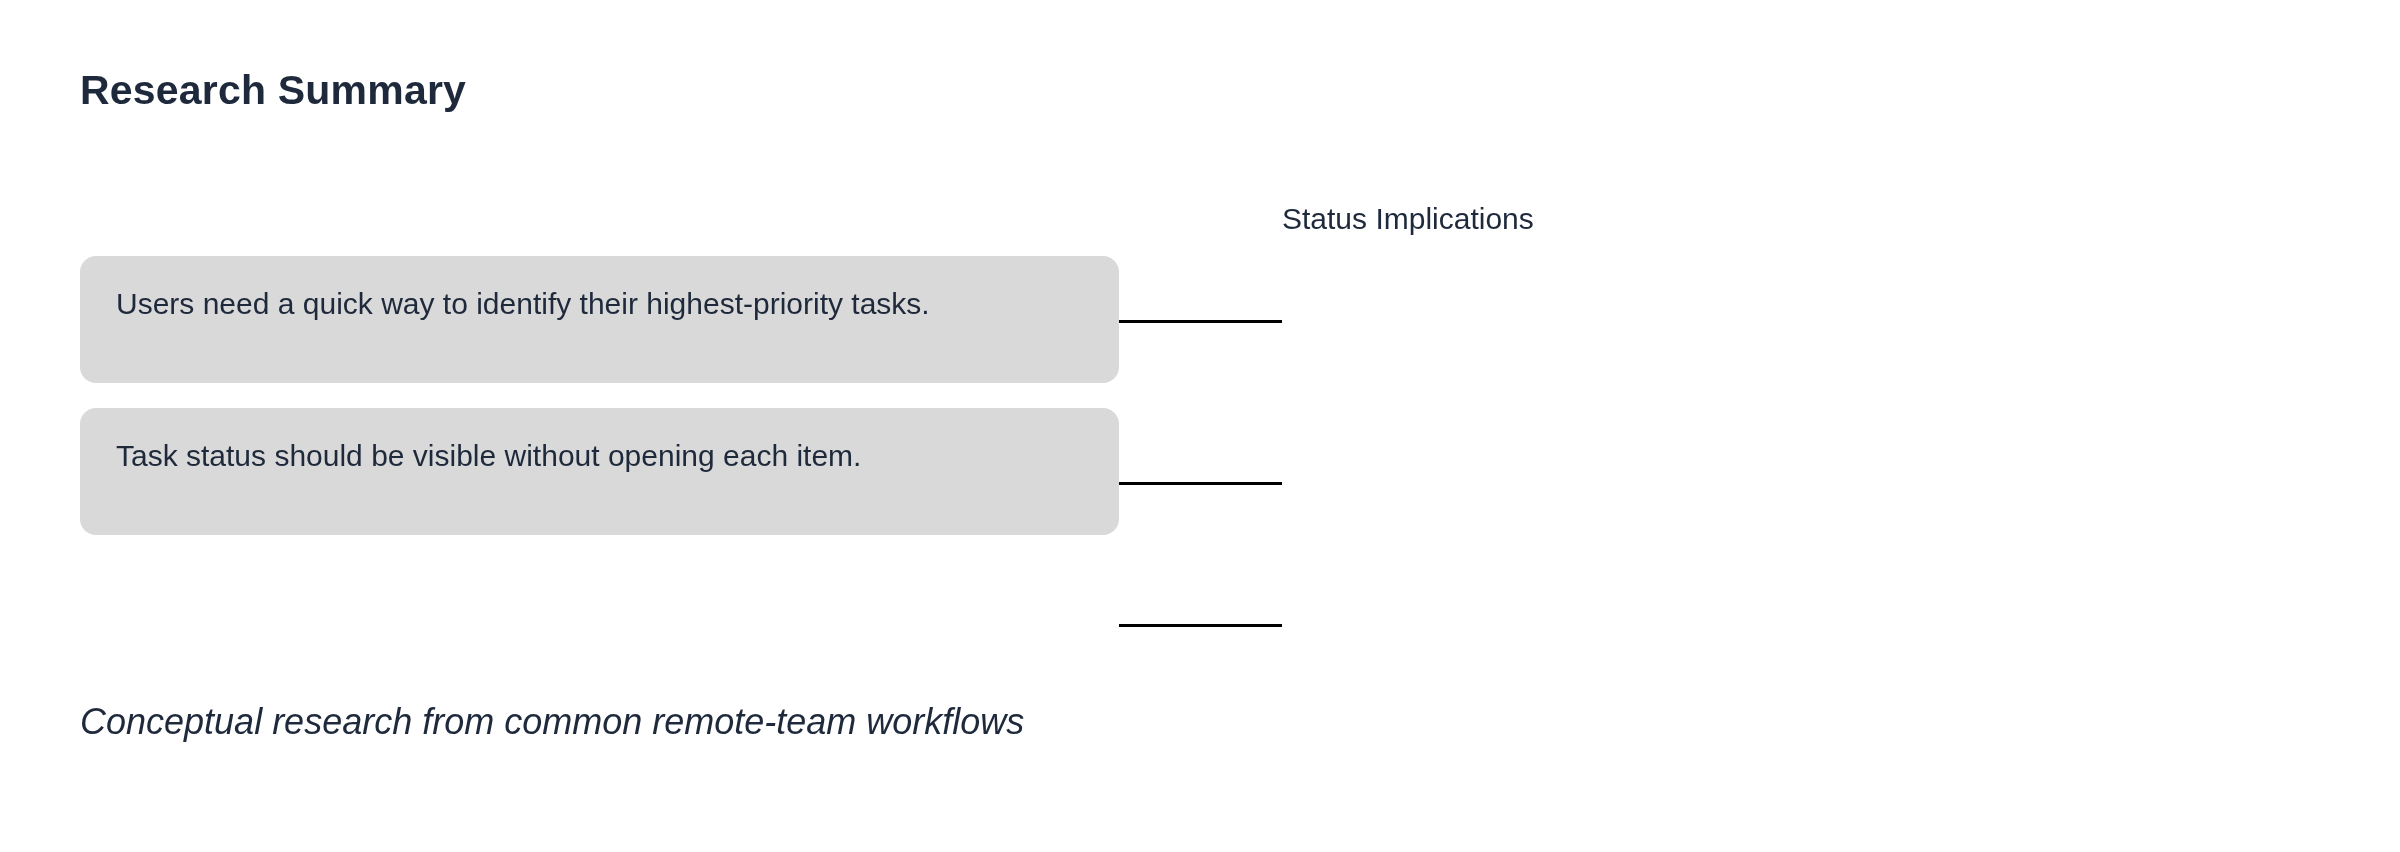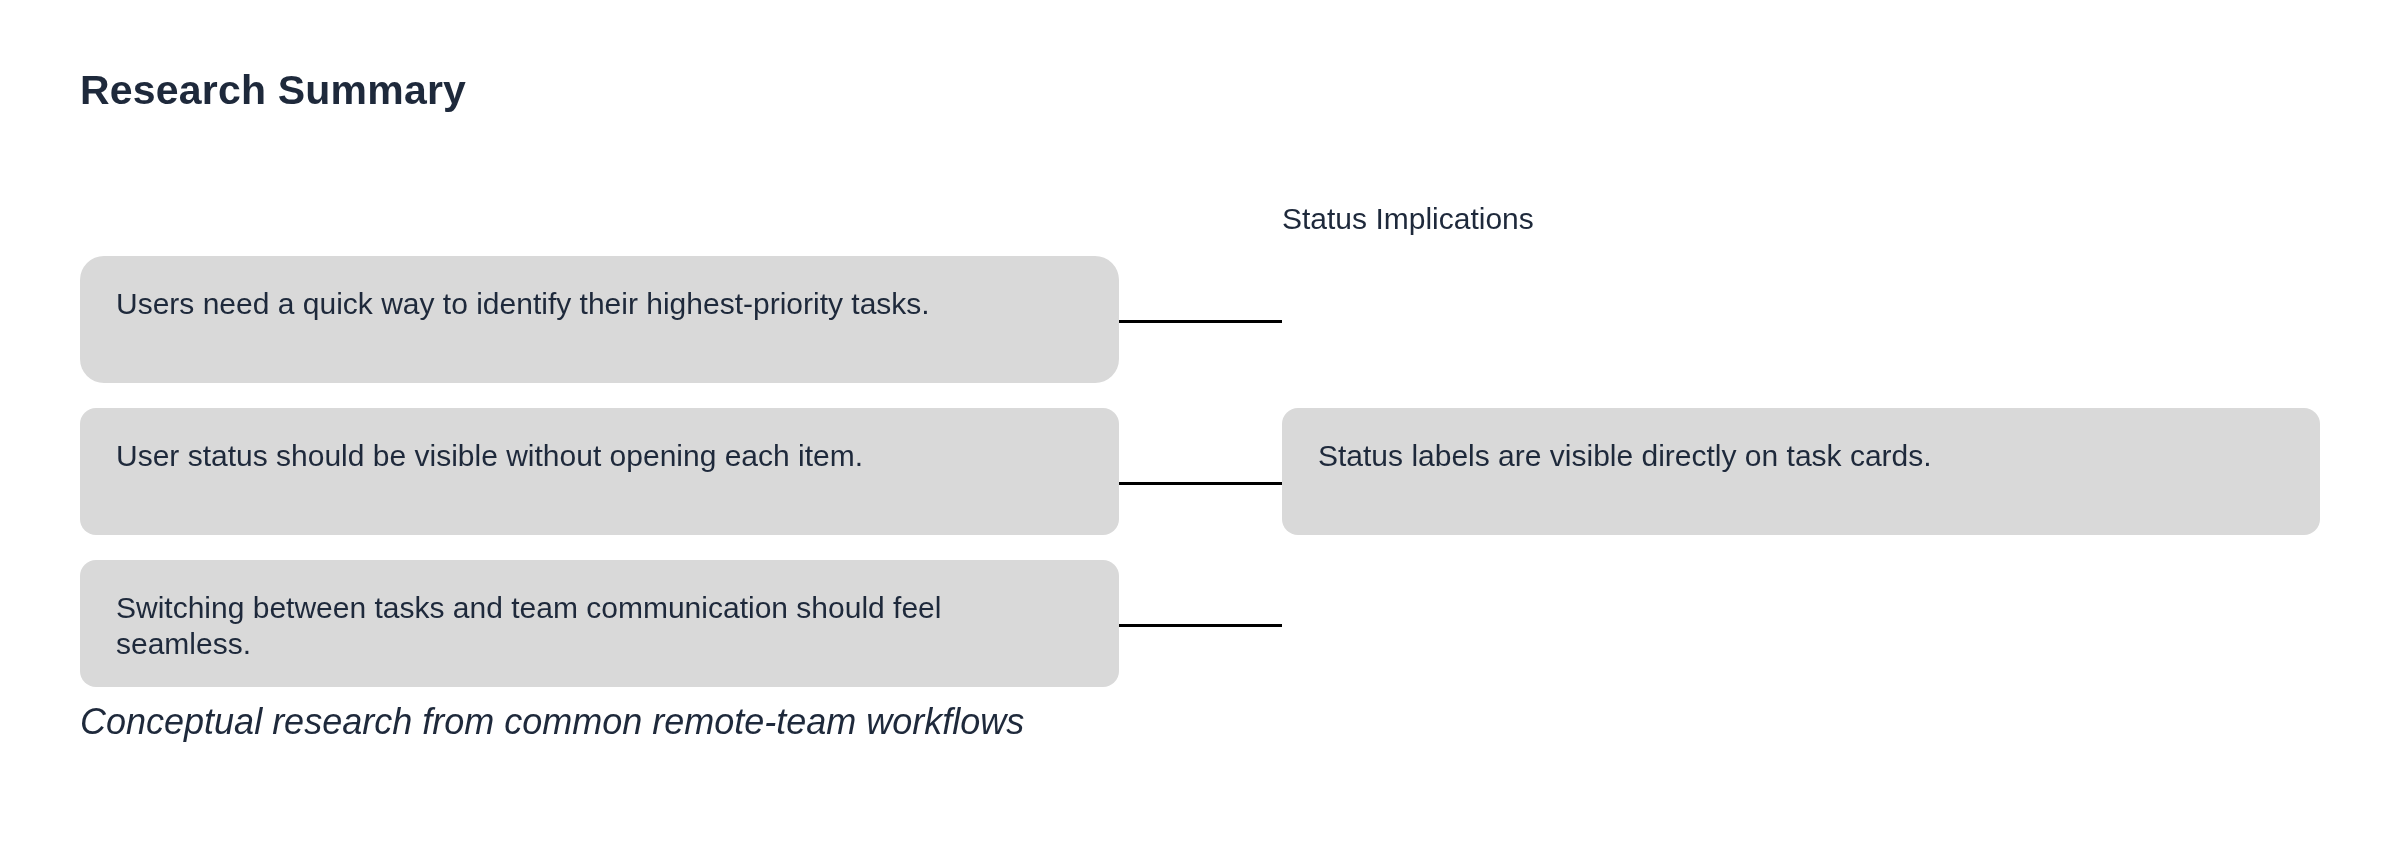--- a/index.html
+++ b/index.html
@@ -49,21 +49,21 @@
     border-radius: 16px;
     padding: 30px 36px;
     font-size: 30px;
     line-height: 36px;
     font-weight: 400;
     color: var(--text);
     overflow: hidden;
   }
   .card.left  { left: 80px;   width: 1039px; }
   .card.right { left: 1282px; width: 1038px; }
-  .r1 { top: 256px; border-radius: 24px; }
+  .r1 { top: 256px; }
   .r2 { top: 408px; }
   .r3 { top: 560px; }
   .connector {
     position: absolute;
     left: 1119px;
     width: 163px;
     height: 3px;
     background: var(--connector);
   }
   .c1 { top: 320px; }
@@ -89,27 +89,21 @@
 
 
   <div class="col-header right">Status Implications</div>
 
   <div class="card left r1">
     <span>Users need a quick way to identify their highest-priority tasks.</span>
   </div>
   <div class="connector c1"></div>
 
   <div class="card left r2">
-    <span>User status should be visible without opening each item.</span>
+    <span>Task status should be visible without opening each item.</span>
   </div>
   <div class="connector c2"></div>
-  <div class="card right r2">
-    <span>Status labels are visible directly on task cards.</span>
-  </div>
 
-  <div class="card left r3">
-    <span>Switching between tasks and team communication should feel seamless.</span>
-  </div>
   <div class="connector c3"></div>
 
   <div class="footer-note">Conceptual research from common remote-team workflows</div>
 
 </div>
 
 </body></html>

